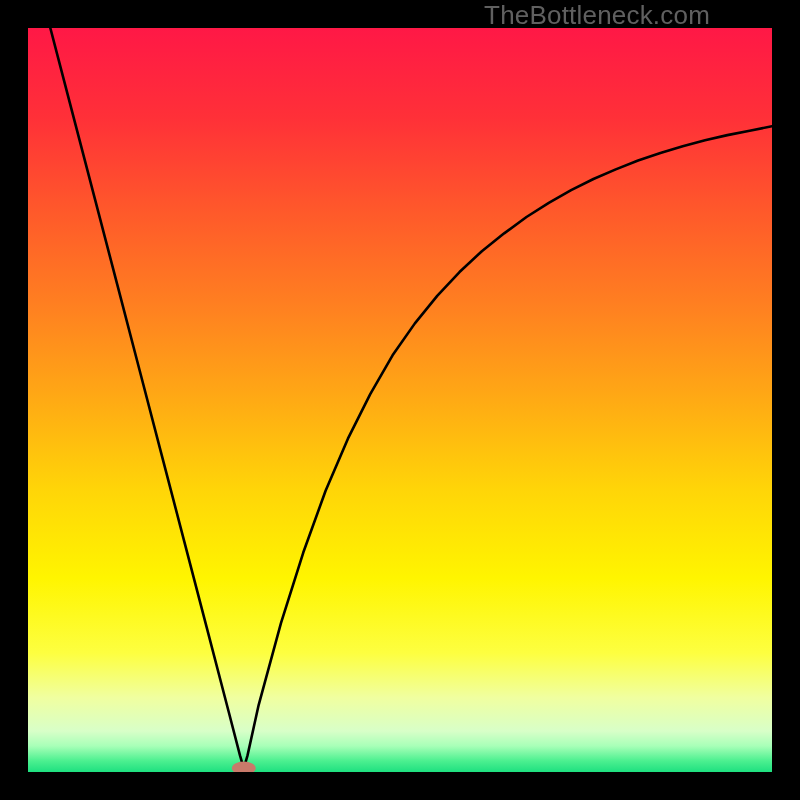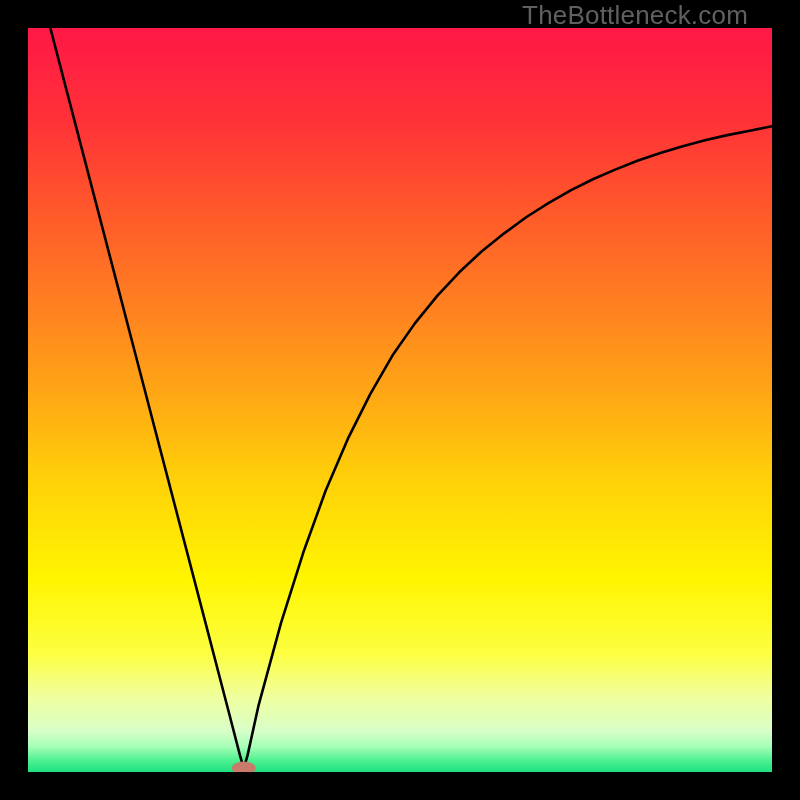--- a/index.html
+++ b/index.html
@@ -9,21 +9,20 @@
     height: 800px;
     background: #000;
     font-family: Arial, Helvetica, sans-serif;
     overflow: hidden;
   }
   .outer {
     position: relative;
     width: 724px;
     height: 800px;
     background: #000;
-    padding-left: 38px;
   }
   .watermark {
     position: absolute;
     top: 0px;
     right: 14px;
     color: #606060;
     font-size: 26px;
     font-weight: 500;
     letter-spacing: 0.2px;
     z-index: 5;

